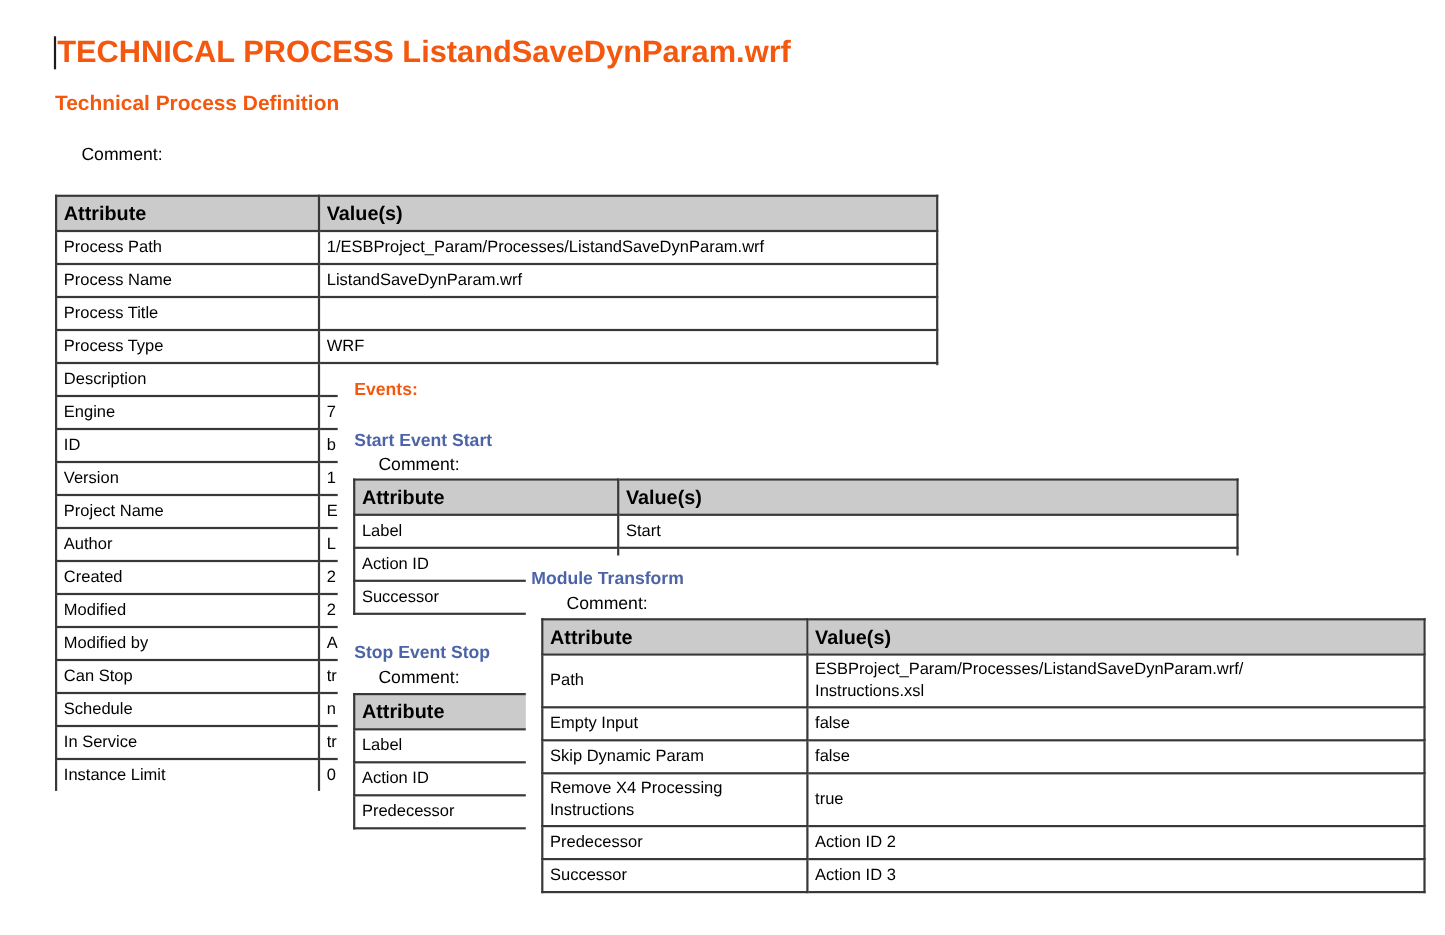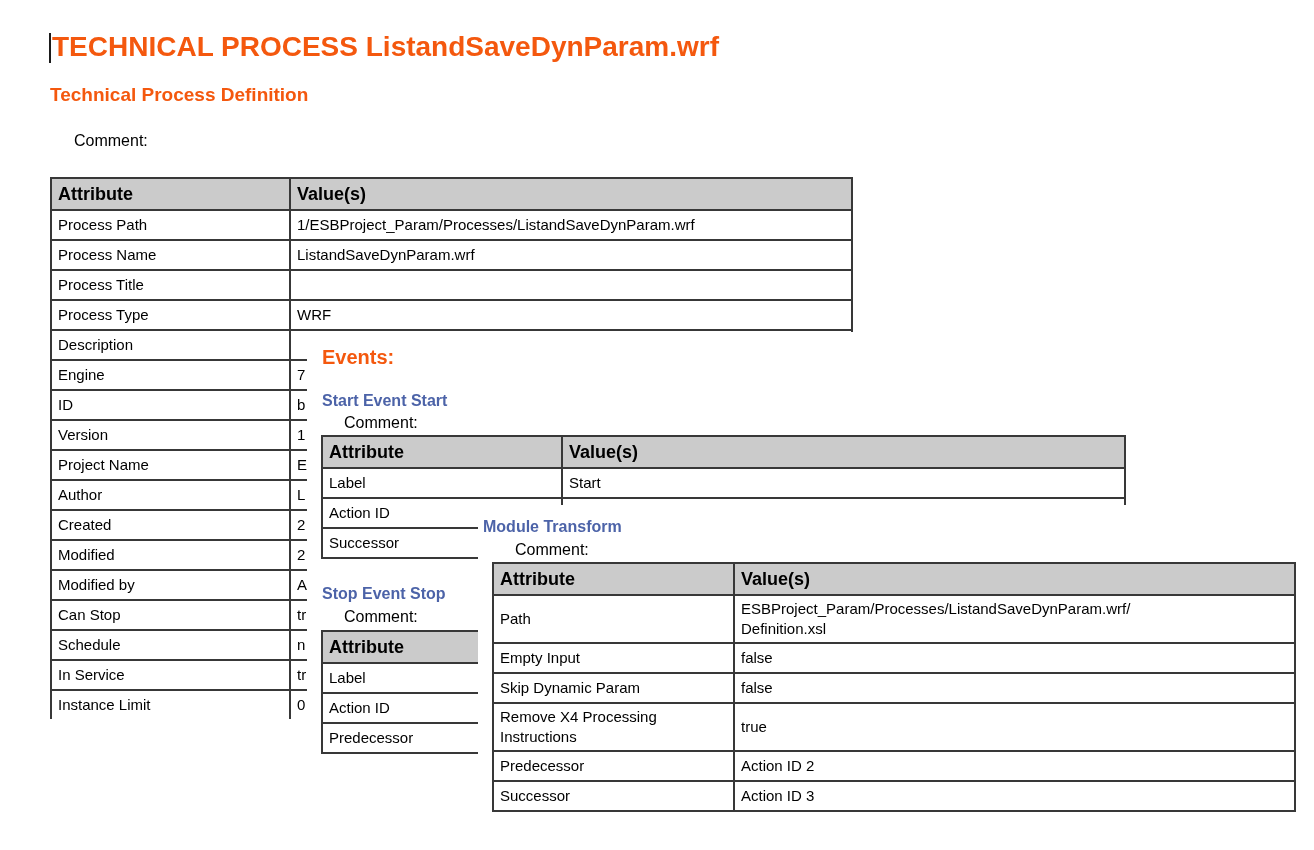--- a/index.html
+++ b/index.html
@@ -10,21 +10,21 @@
   }
   html,body{margin:0;padding:0;background:#ffffff;}
   .canvas{
     position:relative;width:1314px;height:850px;background:#fff;
     font-family:"Liberation Sans", sans-serif;color:#000;overflow:hidden;
   }
   .caret{position:absolute;left:49px;top:33px;width:2px;height:30px;background:#1b1b1b;}
   .page-title{position:absolute;left:52px;top:31px;font-size:28px;font-weight:bold;color:var(--accent_orange);white-space:nowrap;}
   .sub-title{position:absolute;left:50px;top:84px;font-size:19px;font-weight:bold;color:var(--accent_orange);white-space:nowrap;}
   .comment{position:absolute;font-size:16px;color:#000;white-space:nowrap;margin-left:24px;}
-  .orange-heading{position:absolute;font-size:20px;font-weight:bold;color:var(--accent_orange);white-space:nowrap;}
+  .orange-heading{position:absolute;font-size:16px;font-weight:bold;color:var(--accent_orange);white-space:nowrap;}
   .blue-heading{position:absolute;font-size:16px;font-weight:bold;color:var(--heading_blue);white-space:nowrap;}
 
   table.tbl{
     position:absolute;border-collapse:collapse;table-layout:fixed;background:#fff;
     border:1px solid var(--border_col);
   }
   table.tbl th, table.tbl td{
     border:2px solid var(--border_col);
     padding:3px 6px;vertical-align:middle;text-align:left;
     overflow:hidden;white-space:pre-line;word-wrap:break-word;
@@ -208,21 +208,21 @@
       <thead>
         <tr>
           <th>Attribute</th>
           <th>Value(s)</th>
         </tr>
       </thead>
       <tbody>
         <tr>
             <td>Path</td>
             <td>ESBProject_Param/Processes/ListandSaveDynParam.wrf/
-Definition.xsl</td>
+Instructions.xsl</td>
           </tr>
         <tr>
             <td>Empty Input</td>
             <td>false</td>
           </tr>
         <tr>
             <td>Skip Dynamic Param</td>
             <td>false</td>
           </tr>
         <tr>

